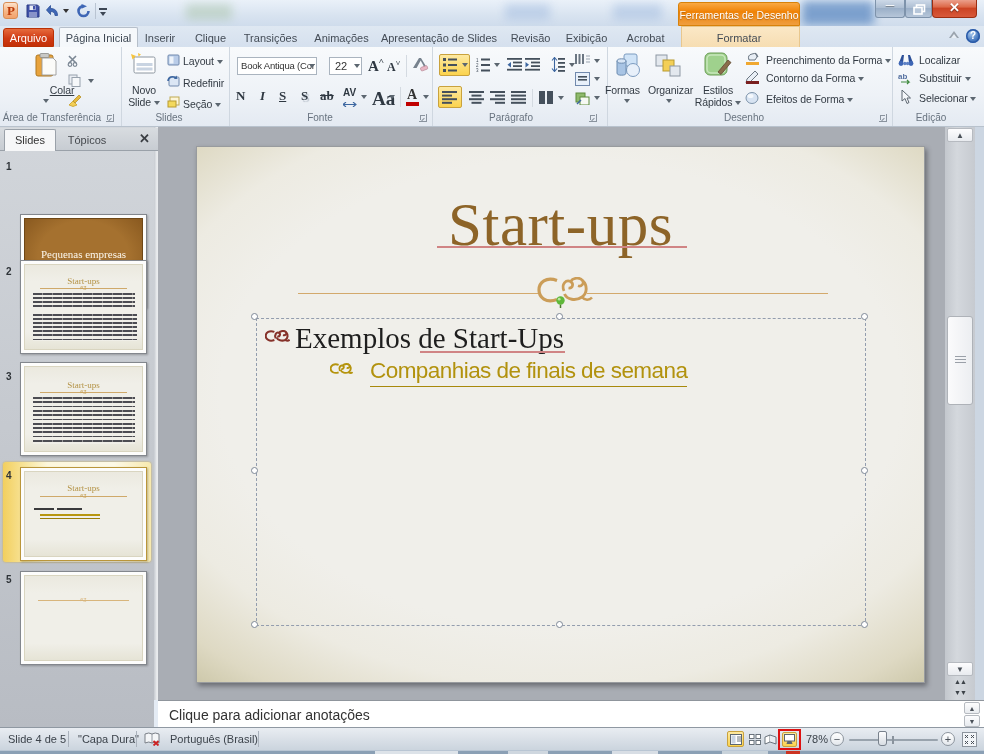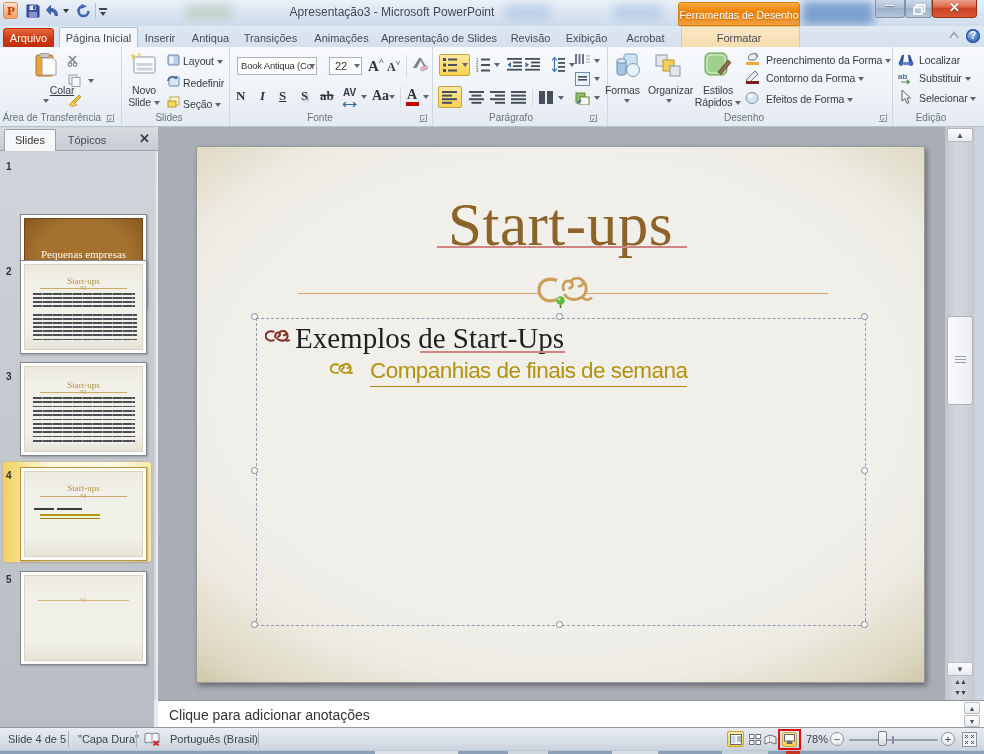--- a/index.html
+++ b/index.html
@@ -84,21 +84,20 @@
 #statusbar{left:0;top:727px;width:984px;height:26px;border-top:1px solid #8f98a2;
  background:linear-gradient(#e9edf2,#d6dde5 55%,#c7d1db);font-size:11px;color:#3c434b;}
 #bottomstrip{left:0;top:750px;width:984px;height:4px;background:#8ba0b5;}
 </style></head>
 <body>
 <div class="abs" id="titlebar">
   <div class="wm" style="left:186px;top:4px;width:46px;height:16px;background:#a3bfa0;"></div>
   <div class="wm" style="left:505px;top:4px;width:45px;height:16px;background:#9ab6dd;"></div>
   <div class="wm" style="left:613px;top:4px;width:49px;height:16px;background:#9ab6dd;"></div>
   <div class="wm" style="left:802px;top:1px;width:72px;height:24px;background:#5d8ac2;opacity:.75;"></div>
-  <div class="abs" id="apptitle">Apresentação3 - Microsoft PowerPoint</div>
 
   <div class="abs" style="left:3px;top:2px;width:15px;height:17px;border:1px solid #d98e56;border-radius:3px;background:linear-gradient(#fde3cb,#f6b687 55%,#f2a26c);">
     <span style="position:absolute;left:3px;top:0px;font-size:13px;font-weight:bold;color:#bb3a09;font-family:'Liberation Serif',serif;">P</span>
   </div>
   <svg class="abs" style="left:26px;top:4px;" width="14" height="14" viewBox="0 0 14 14">
     <path d="M1 1h10.5L13 2.5V13H1z" fill="#3f51a8" stroke="#2d3c85" stroke-width="1"></path>
     <rect x="3.5" y="1.5" width="6" height="4.5" fill="#e8ecf5"></rect>
     <rect x="7" y="2" width="2" height="3.5" fill="#3f51a8"></rect>
     <rect x="3" y="8" width="8" height="5" fill="#8893c9"></rect>
   </svg>
@@ -128,21 +127,21 @@
   </div>
 </div>
 <div class="abs" id="ctxhdr">
     <div>Ferramentas de Desenho</div>
   </div>
 <div class="abs" id="tabrow">
   <div class="rtab" id="ctx-format"></div>
   <div class="rtab" id="tab-arquivo">Arquivo</div>
   <div class="rtab" id="tab-pagini">Página Inicial</div>
   <div class="rtab" style="left:146px;width:28px;">Inserir</div>
-  <div class="rtab" style="left:195px;width:31px;">Antiqua</div>
+  <div class="rtab" style="left:195px;width:31px;">Clique</div>
   <div class="rtab" style="left:247px;width:47px;">Transições</div>
   <div class="rtab" style="left:318px;width:47px;">Animações</div>
   <div class="rtab" style="left:387px;width:104px;">Apresentação de Slides</div>
   <div class="rtab" style="left:513px;width:35px;">Revisão</div>
   <div class="rtab" style="left:568px;width:37px;">Exibição</div>
   <div class="rtab" style="left:629px;width:33px;">Acrobat</div>
   <div class="rtab" style="left:719px;width:40px;">Formatar</div>
   <div style="position:absolute;left:949px;top:5px;width:0;height:0;border-left:5px solid transparent;border-right:5px solid transparent;border-bottom:7px solid #9aa3ad;"></div>
   <div style="position:absolute;left:951px;top:8px;width:0;height:0;border-left:3px solid transparent;border-right:3px solid transparent;border-bottom:4px solid #e8eef5;"></div>
   <div style="position:absolute;left:966px;top:3px;width:14px;height:14px;border-radius:50%;background:radial-gradient(circle at 38% 32%,#a8c8ec,#4a7cc2 55%,#1e4e96);box-shadow:inset 0 0 0 1.5px #2a5aa8;color:#fff;font-size:10px;font-weight:bold;text-align:center;line-height:14px;">?</div>
@@ -219,21 +218,21 @@
 
   <div style="position:absolute;left:6px;top:41px;font-size:13px;font-weight:bold;color:#2f3842;font-family:'Liberation Serif',serif;">N</div>
   <div style="position:absolute;left:30px;top:41px;font-size:13px;font-weight:bold;font-style:italic;color:#2f3842;font-family:'Liberation Serif',serif;">I</div>
   <div style="position:absolute;left:49px;top:41px;font-size:13px;font-weight:bold;color:#2f3842;font-family:'Liberation Serif',serif;text-decoration:underline;">S</div>
   <div style="position:absolute;left:71px;top:41px;font-size:13px;font-weight:bold;color:#2f3842;font-family:'Liberation Serif',serif;text-shadow:1.5px 1.5px 1px #b9c2cc;">S</div>
   <div style="position:absolute;left:90px;top:41px;font-size:13px;font-weight:bold;color:#2f3842;font-family:'Liberation Serif',serif;text-decoration:line-through;">ab</div>
   <div style="position:absolute;left:113px;top:40px;font-size:10px;font-weight:bold;color:#2f3842;">AV<br><svg width="14" height="5" viewBox="0 0 14 5" style="margin-top:-3px;">
           <path d="M0 2.5 h13 M3 0 l-3 2.5 3 2.5 M10 0 l3 2.5 -3 2.5" stroke="#3c66a0" fill="none" stroke-width="1.1"></path>
         </svg></div>
   <div class="caret" style="position:absolute;left:131px;top:48px;"></div>
-  <div style="position:absolute;left:142px;top:41px;font-size:14px;font-weight:bold;color:#2f3842;font-family:'Liberation Serif',serif;">Aa</div>
+  <div style="position:absolute;left:142px;top:41px;font-size:19px;font-weight:bold;color:#2f3842;font-family:'Liberation Serif',serif;">Aa</div>
   <div class="caret" style="position:absolute;left:159px;top:48px;"></div>
   <div style="position:absolute;left:170px;top:40px;width:1px;height:20px;background:#d4dae1;"></div>
   <div style="position:absolute;left:177px;top:40px;font-size:14px;font-weight:bold;color:#333;font-family:'Liberation Serif',serif;">A</div>
   <div style="position:absolute;left:176px;top:55px;width:13px;height:4px;background:#c00000;"></div>
   <div class="caret" style="position:absolute;left:193px;top:48px;"></div>
   <div class="glabel" style="width:180px;">Fonte</div>
   <div class="launch" style="right:5px;"></div>
  </div>
 
  <div class="grp" style="left:433px;width:175px;">

